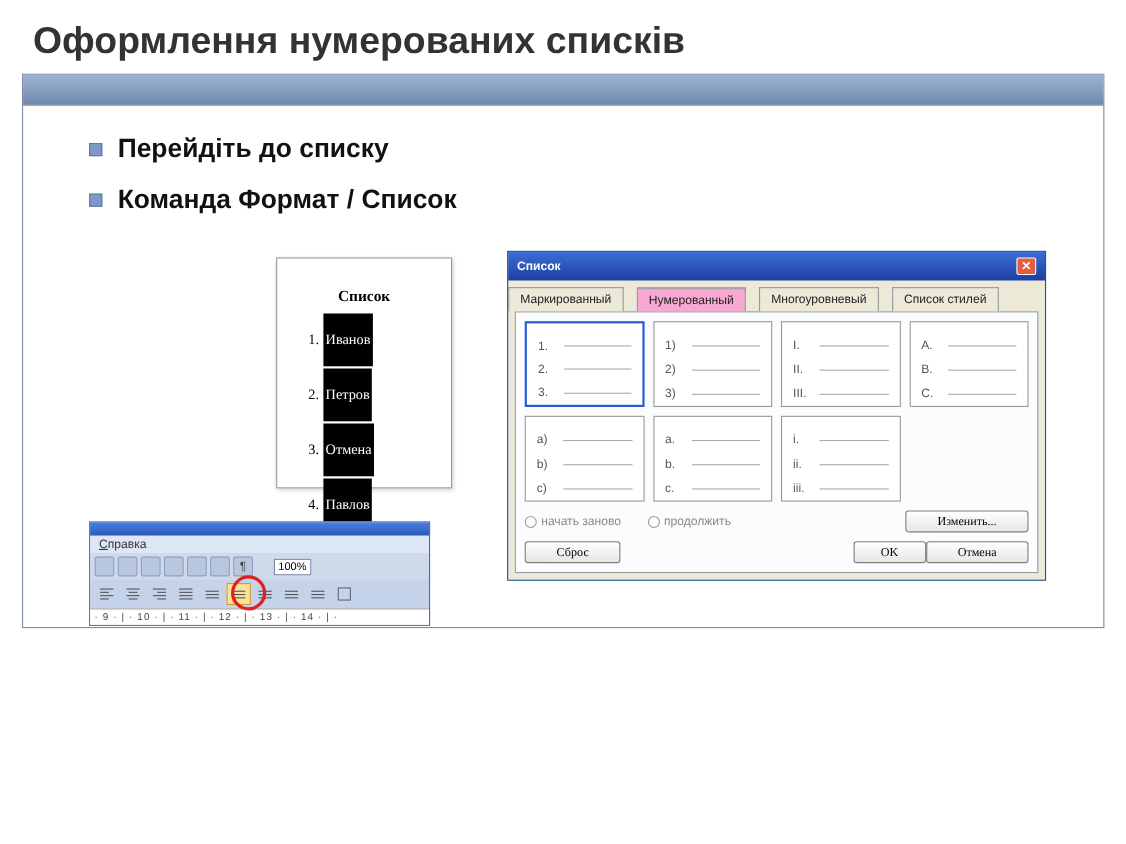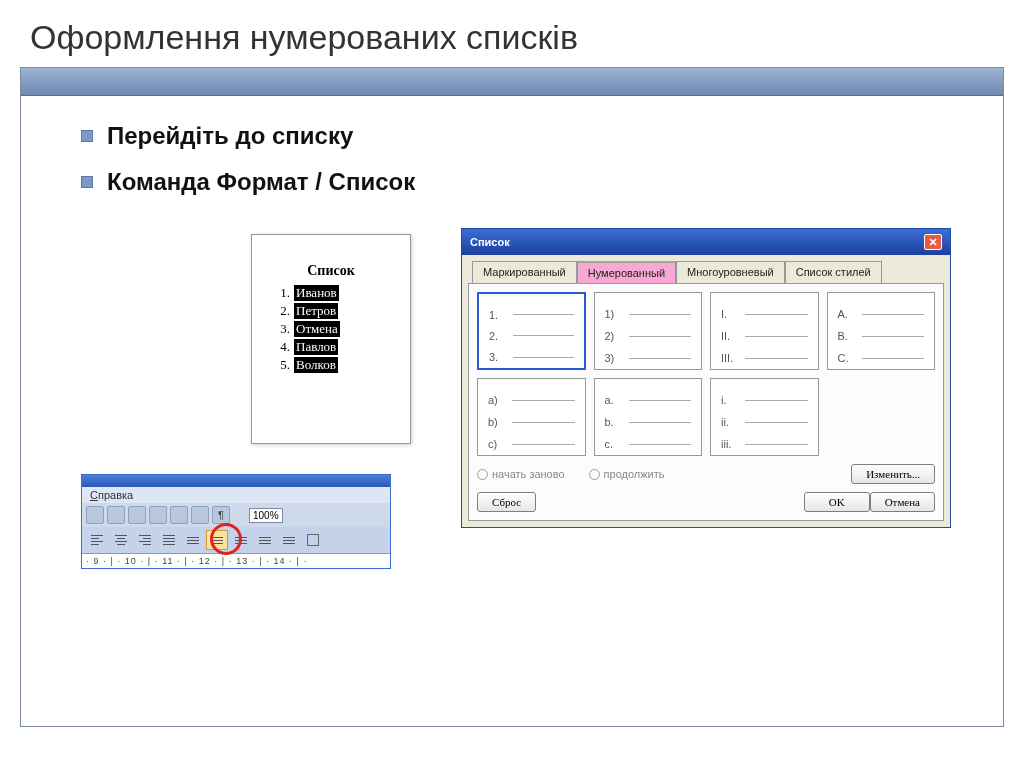--- a/index.html
+++ b/index.html
@@ -1,51 +1,51 @@
 <!DOCTYPE html>
 <html><head>
 <meta charset="utf-8">
 <style>
   *{box-sizing:border-box;margin:0;padding:0}
   body{font-family:Arial,sans-serif;background:#fff;width:1024px;height:767px;overflow:hidden}
-  .slide-title{font-size:34px;font-weight:normal;color:#333;padding:18px 30px 10px}
-  .slide-body{margin:0 20px 20px;border:1px solid #7a8ba3;height:660px;position:relative;background:#fff}
+  .slide-title{font-size:34px;font-weight:bold;color:#333;padding:18px 30px 10px}
+  .slide-body{margin:0 20px 20px;border:1px solid #7a8ba3;height:504px;position:relative;background:#fff}
   .band{height:28px;background:linear-gradient(#a0b4d2,#6d88b0);border-bottom:1px solid #5a6e8e}
   .bullets{padding:26px 60px 0}
   .bullet{display:flex;align-items:center;margin-bottom:18px}
   .bullet-ico{width:12px;height:12px;background:#7d99c6;margin-right:14px;border:1px solid #5f79a3}
   .bullet-txt{font-size:24px;font-weight:bold;color:#111}
   .content-area{position:relative;margin-top:10px}
 
   
   .doc{position:absolute;left:230px;top:20px;width:160px;height:210px;background:#fff;border:1px solid #999;box-shadow:1px 1px 4px rgba(0,0,0,.2);padding:28px 20px 0}
   .doc-title{font-family:"Times New Roman",serif;font-weight:bold;font-size:14px;text-align:center;margin-bottom:6px}
   .doc-row{display:flex;align-items:center;font-family:"Times New Roman",serif;font-size:13px;margin-bottom:2px}
   .doc-num{width:18px;text-align:right;margin-right:4px}
-  .doc-txt{background:#000;color:#fff;padding:0 2px}
+  .doc-txt{background:#000;color:#fff;padding:16px 2px}
 
   
   .dlg{position:absolute;left:440px;top:14px;width:490px;background:#ece9d8;border:1px solid #1f4f9f;font-size:11px;font-family:Tahoma,sans-serif}
   .dlg-title{background:linear-gradient(#3b6ed5,#1c3f9e);color:#fff;font-weight:bold;padding:5px 8px;display:flex;justify-content:space-between;align-items:center}
   .dlg-close{width:18px;height:16px;background:#e75b3f;border:1px solid #fff;text-align:center;color:#fff;line-height:14px;font-size:11px;border-radius:2px}
-  .tabs{display:flex;padding:6px 10px 0;gap:0}
+  .tabs{display:flex;padding:6px 0 0;gap:12px}
   .tab{background:#ece9d8;border:1px solid #919b9c;border-bottom:none;padding:4px 10px;font-size:11px;color:#222}
   .tab.active{background:#f9a8d4;border-top:2px solid #a3a3a3;position:relative;z-index:2}
   .panel{margin:0 6px 6px;border:1px solid #919b9c;background:#fcfcfe;padding:8px}
   .grid{display:grid;grid-template-columns:repeat(4,1fr);gap:8px}
   .cell{border:1px solid #919b9c;height:78px;background:#fff;padding:10px 10px 0;font-size:11px;color:#444;display:flex;flex-direction:column;justify-content:space-around}
   .cell.selected{border:2px solid #2a5bd7}
   .cell-center{align-items:center;justify-content:center}
   .cell-line{display:flex;align-items:center;gap:6px}
   .cell-line .lbl{width:18px;color:#555}
   .cell-line .ln{flex:1;height:1px;background:#aaa}
   .opts{display:flex;align-items:center;gap:23px;margin-top:8px;color:#888}
   .opt{display:flex;align-items:center;gap:4px}
   .radio{width:11px;height:11px;border:1px solid #9a9a9a;border-radius:50%;display:inline-block}
-  .btn{background:linear-gradient(#fefefe,#e6e6e6);border:1px solid #7e7e7e;border-radius:3px;padding:3px 14px;font-size:11px;font-family:Tahoma}
+  .btn{background:linear-gradient(#fefefe,#e6e6e6);border:1px solid #7e7e7e;border-radius:3px;padding:3px 28px;font-size:11px;font-family:Tahoma}
   .btn-row{display:flex;justify-content:space-between;align-items:flex-end;margin-top:8px}
   .btn-right{display:flex;gap:0}
 
   
   .tb{position:absolute;left:60px;top:260px;width:310px;border:1px solid #3b6ed5;background:#cdd9ee;font-family:Liberation Sans, sans-serif;font-size:11px}
   .tb-top{background:linear-gradient(#4d7fe0,#2a58b6);height:12px}
   .tb-menu{background:#dce6f4;padding:2px 8px;color:#333}
   .tb-row{display:flex;align-items:center;gap:3px;padding:3px 4px;background:#cfd9ec}
   .tb-ico{width:18px;height:18px;background:#b8c6de;border:1px solid #8fa0bc;border-radius:2px}
   .tb-zoom{background:#fff;border:1px solid #7a8ba3;font-size:10px;padding:1px 3px;margin-left:16px}

